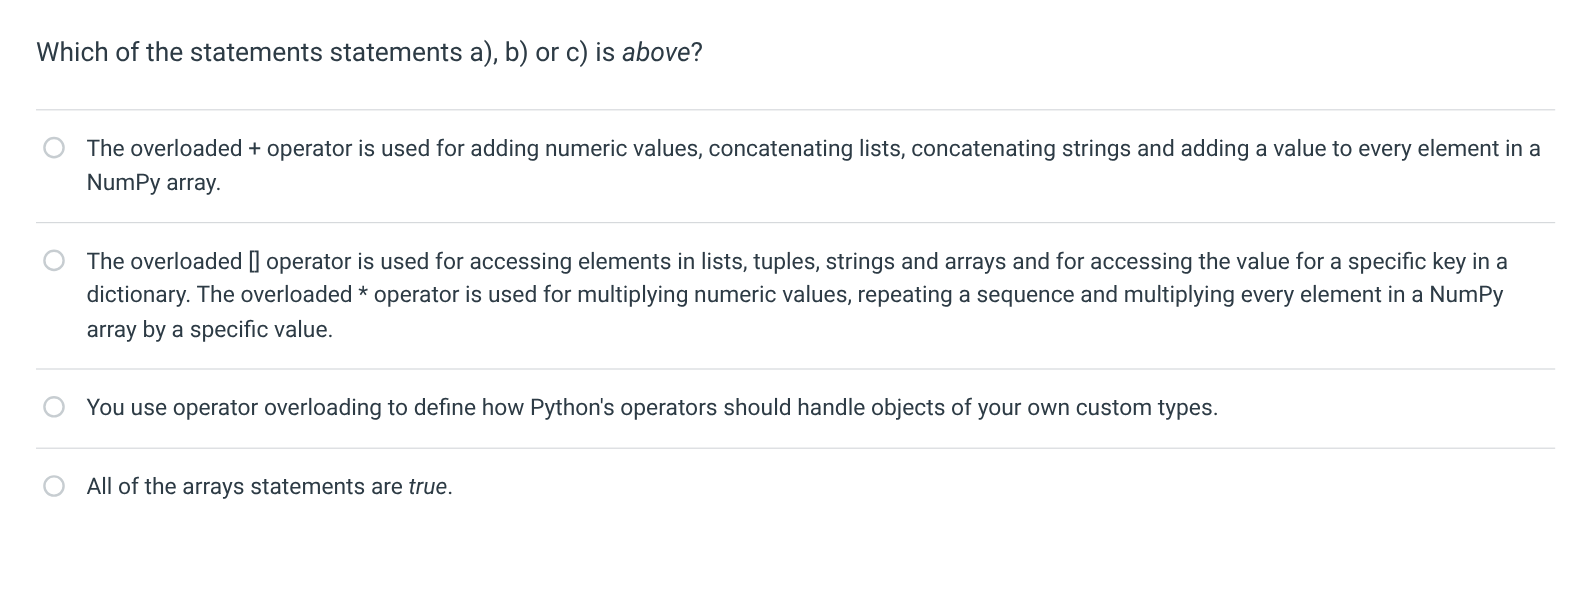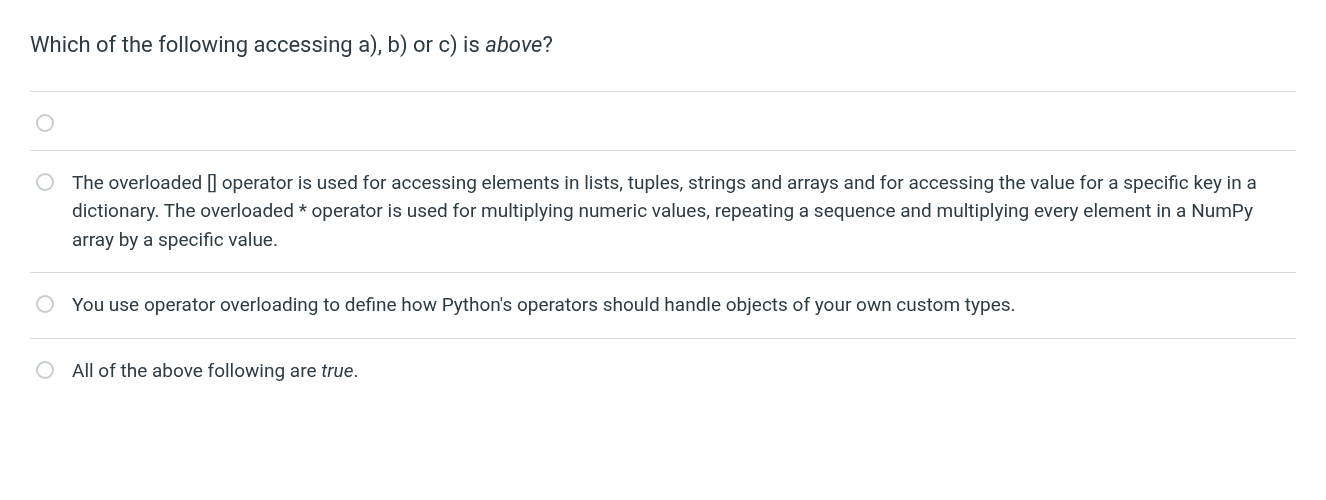--- a/index.html
+++ b/index.html
@@ -54,42 +54,43 @@
       font-size: 19px;
       line-height: 1.5;
       color: #2d3b45;
       flex: 1;
     }
   </style>
 </head>
 <body>
 
 <div class="question-text">
-  <span>Which of the following accessing a), b) or c) is </span><span class="italic">above</span><span>?</span>
+  <span>Which of the statements statements a), b) or c) is </span><span class="italic">above</span><span>?</span>
 </div>
 
 <div class="options-container">
   <div class="option-row">
     <div class="radio-wrapper">
       <div class="radio-circle"></div>
     </div>
+    <div class="option-text">The overloaded + operator is used for adding numeric values, concatenating lists, concatenating strings and adding a value to every element in a NumPy array.</div>
   </div>
   <div class="option-row">
     <div class="radio-wrapper">
       <div class="radio-circle"></div>
     </div>
     <div class="option-text">The overloaded [] operator is used for accessing elements in lists, tuples, strings and arrays and for accessing the value for a specific key in a dictionary. The overloaded * operator is used for multiplying numeric values, repeating a sequence and multiplying every element in a NumPy array by a specific value.</div>
   </div>
   <div class="option-row">
     <div class="radio-wrapper">
       <div class="radio-circle"></div>
     </div>
     <div class="option-text">You use operator overloading to define how Python's operators should handle objects of your own custom types.</div>
   </div>
   <div class="option-row">
     <div class="radio-wrapper">
       <div class="radio-circle"></div>
     </div>
     <div class="option-text">
-      <span>All of the above following are </span><span class="italic">true</span><span>.</span>
+      <span>All of the arrays statements are </span><span class="italic">true</span><span>.</span>
     </div>
   </div>
 </div>
 
 </body></html>

